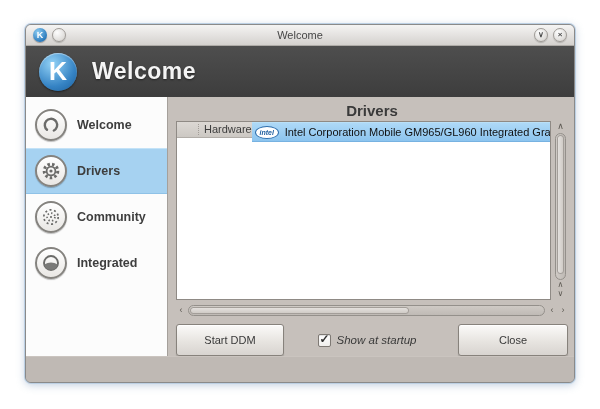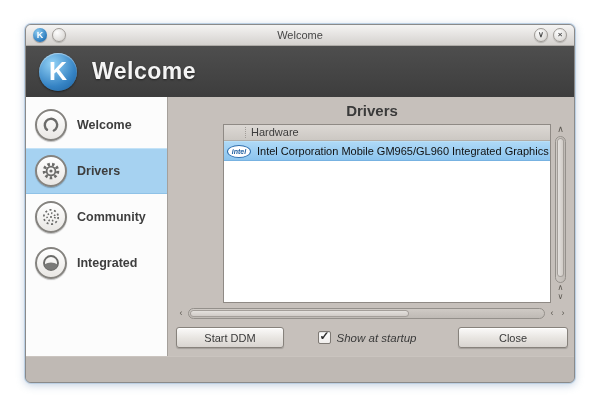--- a/index.html
+++ b/index.html
@@ -68,21 +68,21 @@
     border:2px solid #85837f; flex:0 0 32px;
     box-shadow:0 1px 1px rgba(0,0,0,.25), inset 0 1px 1px rgba(255,255,255,.9);
     display:flex; align-items:center; justify-content:center;
   }
   .badge svg { display:block; }
 
   .main { flex:1; display:flex; flex-direction:column; padding:5px 6px 0 8px; min-width:0; }
   .main-title { text-align:center; font-size:15px; font-weight:bold; color:#3a3a3a; height:22px; }
 
   .list-area { display:flex; gap:2px; height:179px; flex:0 0 179px; }
-  .listview { flex:1; background:#ffffff; border:1px solid #8f8a85; display:flex; flex-direction:column; min-width:0; overflow:hidden;margin-left:47px; }
+  .listview { flex:1; background:#ffffff; border:1px solid #8f8a85; display:flex; flex-direction:row; min-width:0; overflow:hidden; }
   .col-header {
     height:16px; flex:0 0 16px; background:linear-gradient(#dcd8d4, #ccc8c3);
     border-bottom:1px solid #b1ada8; position:relative;
     font-size:11px; color:#3c3c3c; line-height:15px; padding-left:27px;
   }
   .col-sep { position:absolute; left:21px; top:2px; bottom:2px; border-left:1px dotted #a29d98; }
   .lv-row {
     height:20px; display:flex; align-items:center; gap:6px; padding-left:3px;
     font-size:11px; color:#101010; white-space:nowrap; overflow:hidden;
   }
@@ -106,21 +106,21 @@
   .v-thumb { width:100%; height:97%; border-radius:5px; background:linear-gradient(90deg,#e8e5e2,#ccc7c2); box-shadow:inset 0 0 0 1px #a39e99; }
   .h-track { flex:1; height:11px; border-radius:6px; border:1px solid #94908b; background:linear-gradient(#cfcac5,#bfbab5); padding:1px; }
   .h-thumb { height:100%; width:62%; border-radius:5px; background:linear-gradient(#e8e5e2,#ccc7c2); box-shadow:inset 0 0 0 1px #a39e99; }
   .arrow-pair { display:flex; flex-direction:column; gap:0; }
   .arrow-pair-h { display:flex; gap:1px; }
   .arrow-pair .scroll-arrow { height:9px; font-size:8px; }
 
   
   .btn-row { display:flex; align-items:center; margin-top:7px; }
   .btn {
-    height:21px; border:1px solid #87827c; border-radius:3px;
+    height:32px; border:1px solid #87827c; border-radius:3px;
     background:linear-gradient(#fbfaf9 0%, #e7e4e0 55%, #d8d4d0 100%);
     box-shadow:inset 0 1px 0 rgba(255,255,255,.9), 0 1px 1px rgba(0,0,0,.18);
     font-size:11px; color:#393939; font-family:"Liberation Sans", sans-serif;
     display:flex; align-items:center; justify-content:center; cursor:default;
   }
   .btn-start { width:108px; }
   .btn-close { width:110px; margin-left:8px; }
   .spacer { flex:1; }
   .chk-group { display:flex; align-items:center; gap:6px; }
   .checkbox {

